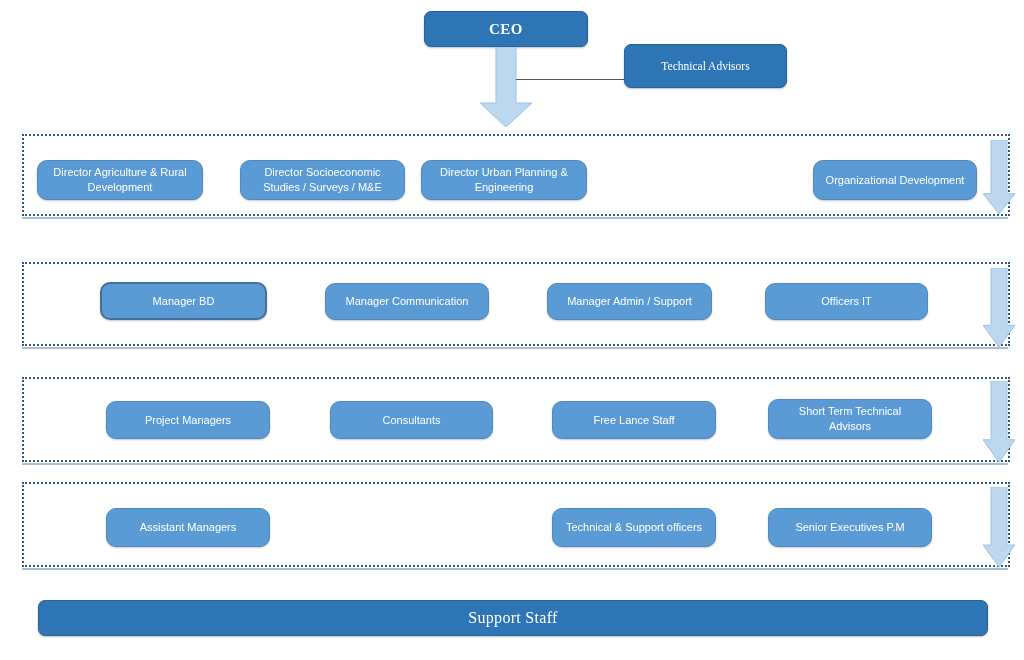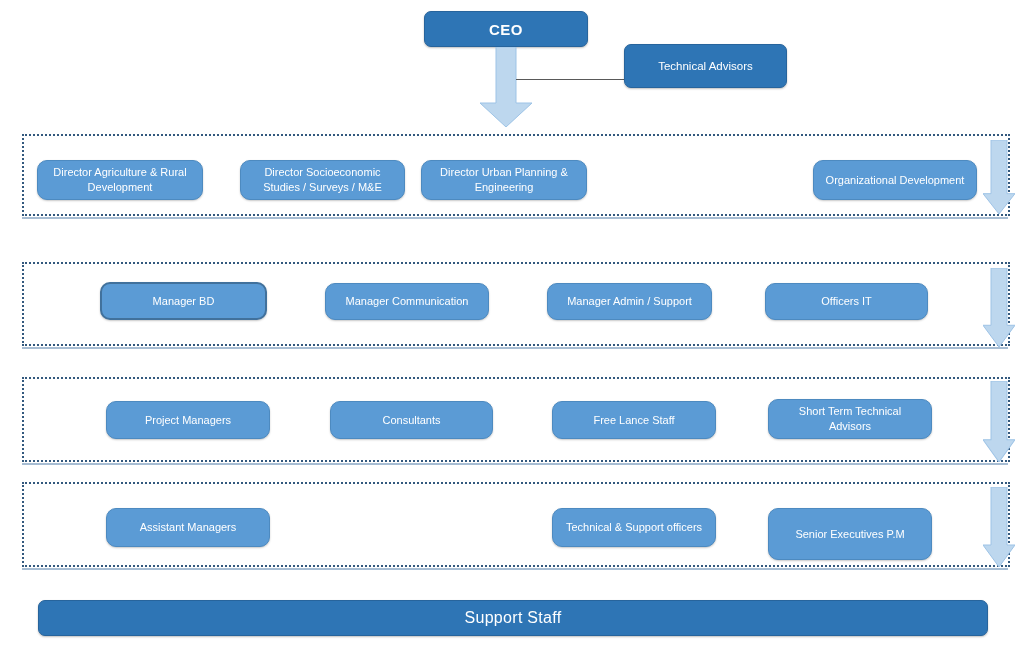--- a/index.html
+++ b/index.html
@@ -15,20 +15,21 @@
     background:var(--box-blue,#5B9BD5);
     border:1px solid var(--box-border,#4D8AC0);
     border-radius:10px;font-size:11px;line-height:1.32;
     padding:2px 10px;box-shadow:0 1px 2px rgba(0,0,0,.22);
   }
   .lvl.highlight{border:2px solid var(--highlight-border,#41719C);}
   .dark{
     background:var(--dark-blue,#2E75B5);
     border:1px solid #27649c;border-radius:7px;
     box-shadow:0 1px 2px rgba(0,0,0,.25);
+    font-family:Liberation Serif, serif;
   }
   .ceo{font-size:15px;font-weight:600;letter-spacing:.5px;}
   .ta{font-size:11.5px;}
   .support{font-size:16px;letter-spacing:.3px;}
   .band{
     position:absolute;left:22px;width:988px;box-sizing:border-box;
     border:2px dotted var(--dotted-border,#33597E);background:transparent;
   }
   .underline{
     position:absolute;left:22px;width:986px;height:0;
@@ -88,21 +89,21 @@
 
   <svg class="arrow" style="left:983px;top:381px" width="32" height="81" viewBox="0 0 32 80" preserveAspectRatio="none">
     <path d="M8 0 L24 0 L24 58 L32 58 L16 80 L0 58 L8 58 Z" fill="#BDD7EE" stroke="#9DC3E6" stroke-width="1"></path>
   </svg>
 
   <div class="band" style="top:482px;height:85px"></div>
   <div class="underline" style="top:568px"></div>
 
   <div class="box lvl" style="left:106px;top:508px;width:164px;height:39px">Assistant Managers</div>
   <div class="box lvl" style="left:552px;top:508px;width:164px;height:39px">Technical &amp; Support officers</div>
-  <div class="box lvl" style="left:768px;top:508px;width:164px;height:52px">Senior Executives P.M</div>
+  <div class="box lvl" style="left:768px;top:508px;width:164px;height:39px">Senior Executives P.M</div>
 
   <svg class="arrow" style="left:983px;top:487px" width="32" height="80" viewBox="0 0 32 80" preserveAspectRatio="none">
     <path d="M8 0 L24 0 L24 58 L32 58 L16 80 L0 58 L8 58 Z" fill="#BDD7EE" stroke="#9DC3E6" stroke-width="1"></path>
   </svg>
 
   <div class="box dark support" style="left:38px;top:600px;width:950px;height:36px">Support Staff</div>
 
 </div>
 
 </body></html>

